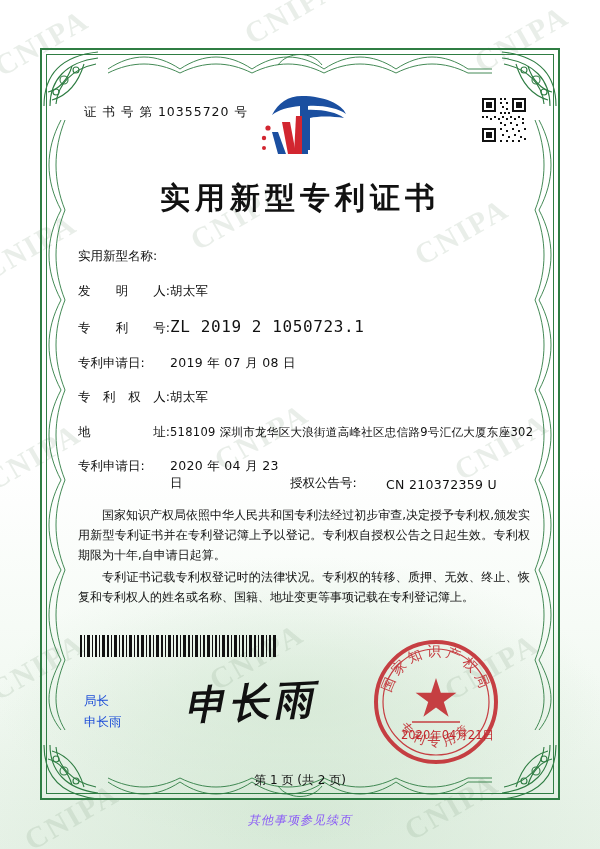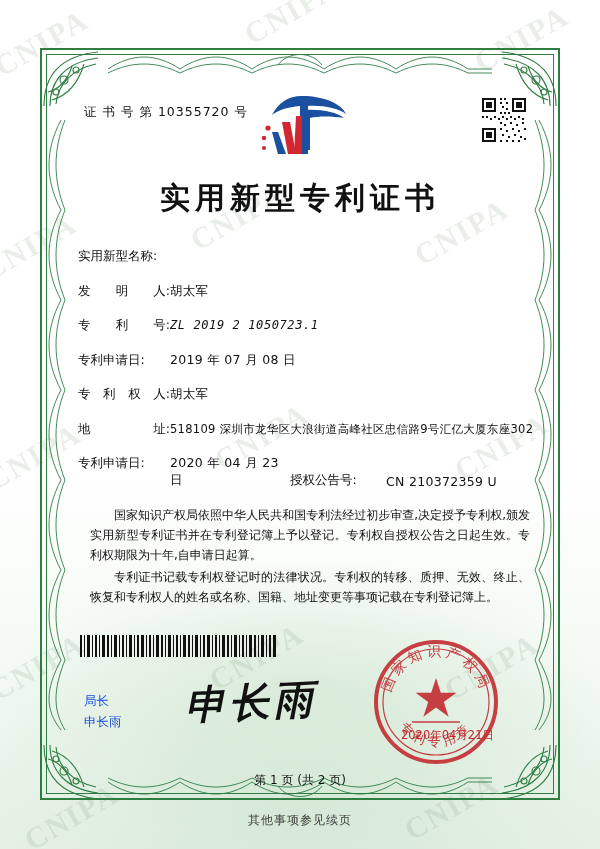--- a/index.html
+++ b/index.html
@@ -140,44 +140,43 @@
     display: flex;
     justify-content: space-between;
   }
   .field-label.spread > span { display: inline-block; }
   .field-value {
     flex: 1 1 auto;
     letter-spacing: 0.3px;
   }
   .field-value.mono {
     font-family: "DejaVu Sans Mono", monospace;
-    font-size: 12px;
+    font-size: 16px;
     letter-spacing: 0.6px;
-    font-style: italic;
   }
   .field-inline-2 {
     display: flex;
     width: 100%;
   }
   .half-left { flex: 0 0 212px; display: flex; }
   .half-right { flex: 1 1 auto; display: flex; align-items: flex-end; }
   .half-right .field-label { width: 96px; flex: 0 0 96px; }
 
   
   .paras {
     position: absolute;
     left: 78px; top: 505px;
     width: 452px;
     font-size: 12px;
     line-height: 20px;
     color: #111;
     text-align: justify;
   }
   .paras p {
-    margin: 0 0 2px 12px;
+    margin: 0 0 2px 0;
     text-indent: 24px;
   }
 
   
   .barcode {
     position: absolute;
     left: 80px; top: 635px;
     width: 196px; height: 22px;
   }
 
@@ -224,22 +223,23 @@
     left: 0; right: 0; top: 772px;
     text-align: center;
     font-size: 12px;
     color: #111;
   }
   .footnote {
     position: absolute;
     left: 0; right: 0; top: 812px;
     text-align: center;
     font-size: 12px;
-    color: #404040;
+    color: #8b5cf6;
     letter-spacing: 1px;
+    font-style: italic;
   }
 </style>
 </head>
 <body>
 
 <div id="page">
 
   <div class="paper-tint"></div>
 
   <div class="wm" style="left:-10px; top:26px;">CNIPA</div>

